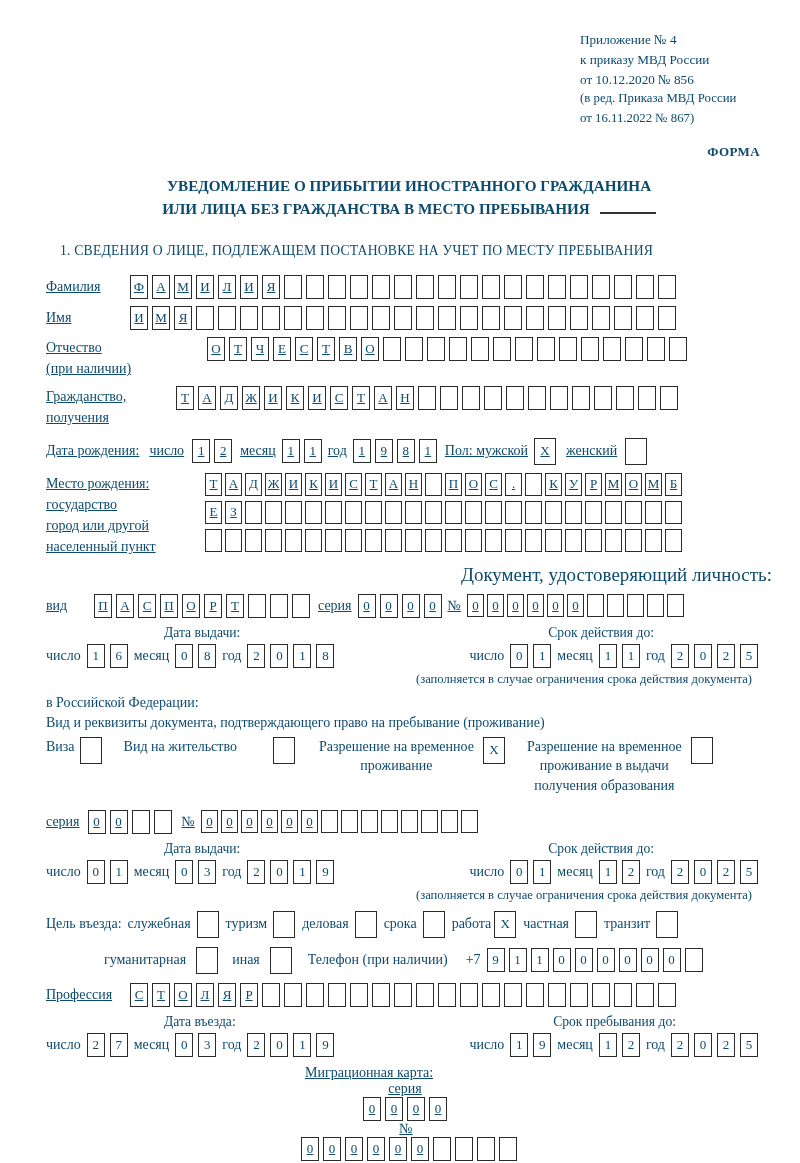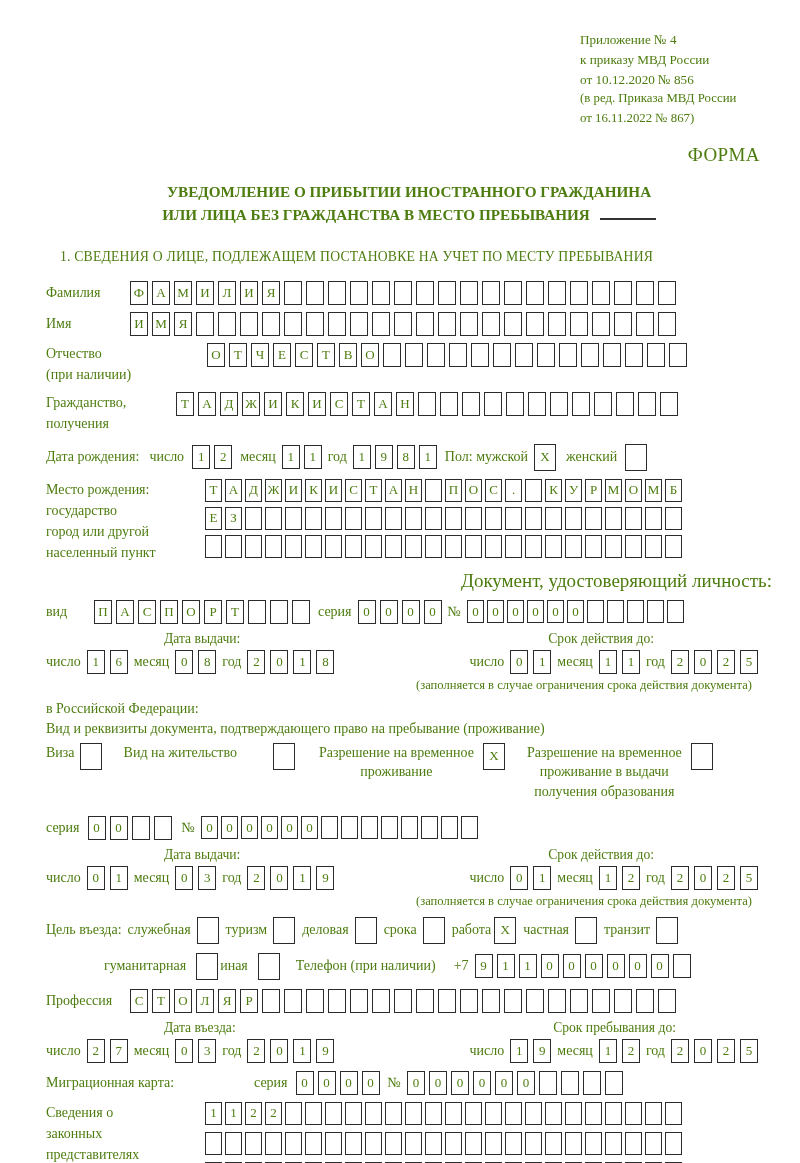--- a/index.html
+++ b/index.html
@@ -1,30 +1,30 @@
 <!DOCTYPE html>
 <html><head>
 <meta charset="utf-8">
 <style>
   * { box-sizing: border-box; }
   html, body { margin: 0; padding: 0; background: #ffffff; }
   .page {
     width: 800px; height: 1163px; overflow: hidden; position: relative;
     padding: 30px 28px 16px 46px;
     font-family: "Liberation Serif", "DejaVu Serif", serif;
-    font-size: 14px; color: #4d7c0f; background: #ffffff;
+    font-size: 14px; color: #0c4a6e; background: #ffffff;
   }
   .hdr { margin-left: 534px; font-size: 13.2px; line-height: 1.5; }
   .hdr-sub { font-size: 12.8px; }
-  .form-label { text-align: right; font-weight: normal; font-size: 19px; margin: 16px 12px 0 0; letter-spacing: .4px; }
+  .form-label { text-align: right; font-weight: bold; font-size: 13px; margin: 16px 12px 0 0; letter-spacing: .4px; }
   .title { text-align: center; font-weight: bold; font-size: 15.2px; margin-top: 14px; line-height: 1.55; }
   .uline { display: inline-block; width: 56px; border-bottom: 2px solid #333; height: 11px; margin-left: 10px; }
   .sec1 { font-weight: normal; font-size: 13.7px; letter-spacing: .2px; margin: 22px 0 16px 14px; }
 
-  .frow { display: flex; align-items: center; margin-bottom: 7px; }
+  .frow { display: flex; align-items: center; margin-bottom: 7px; text-decoration: underline; }
   .frow.top { align-items: flex-start; }
   .lbl { flex: none; }
   .lblcol { flex: none; line-height: 21px; }
   .cells { display: inline-flex; gap: 4px; flex: none; }
   .cells.sm { gap: 3px; }
   .cell {
     width: 18px; height: 24px; border: 1.5px solid #2b2b2b; background: #fff;
     display: inline-flex; align-items: center; justify-content: center;
     font-size: 13px; flex: none;
   }
@@ -559,21 +559,21 @@
     </span>
     <span class="purpose-item" style="margin-right:0;">
       <span>транзит</span>
       <span class="cells cb">
           <span class="cell"></span>
         </span>
     </span>
   </div>
 
   <div class="purpose-row" style="margin-left:58px;">
-    <span class="purpose-item" style="margin-right:2px;">
+    <span class="purpose-item" style="margin-right:14px;">
       <span>гуманитарная</span>
       <span class="cells cb" style="margin-left:10px;">
           <span class="cell"></span>
         </span>
     </span>
     <span class="purpose-item" style="margin-right:16px;">
       <span>иная</span>
       <span class="cells cb" style="margin-left:10px;">
           <span class="cell"></span>
         </span>
@@ -663,21 +663,21 @@
       <span class="lbl">год</span>
       <span class="cells">
           <span class="cell">2</span>
           <span class="cell">0</span>
           <span class="cell">2</span>
           <span class="cell">5</span>
         </span>
     </span>
   </div>
 
-  <div class="frow" style="margin-top:8px;">
+  <div class="frow" style="margin-top:8px;flex-direction:column;">
     <span class="lbl" style="width:208px;">Миграционная карта:</span>
     <span class="lbl mr8">серия</span>
     <span class="cells mr8">
         <span class="cell">0</span>
         <span class="cell">0</span>
         <span class="cell">0</span>
         <span class="cell">0</span>
       </span>
     <span class="lbl mr6">№</span>
     <span class="cells">

